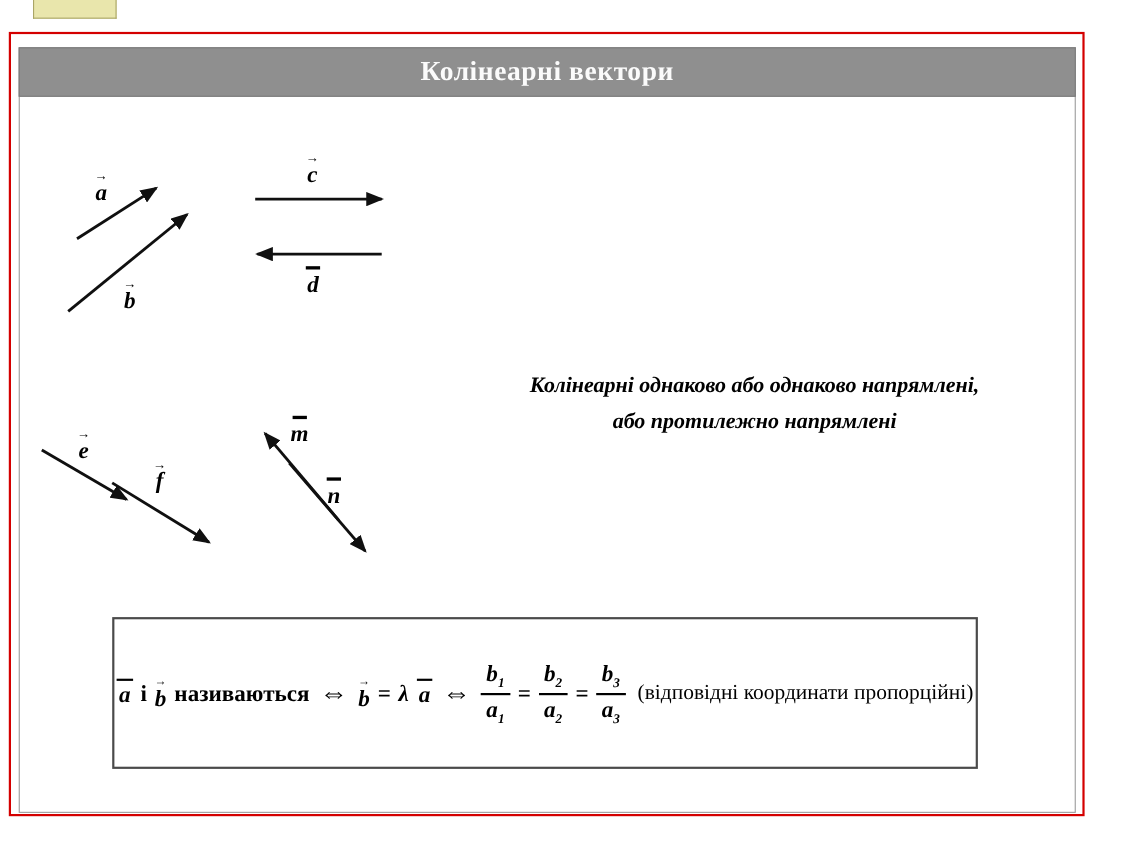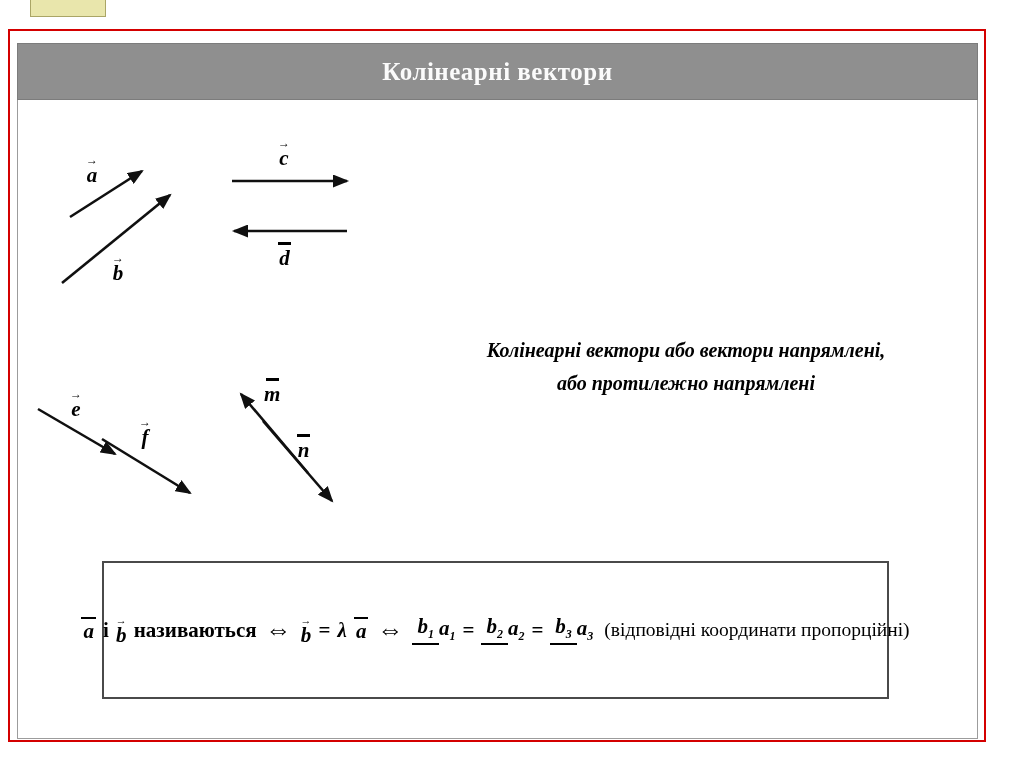--- a/index.html
+++ b/index.html
@@ -13,21 +13,21 @@
   }
   .red-frame{
     position:absolute;left:8px;top:29px;width:978px;height:713px;
     border:2px solid #d40000;box-sizing:border-box;
   }
   .content-box{
     position:absolute;left:17px;top:43px;width:961px;height:696px;
     border:1px solid #9c9c9c;background:#fff;box-sizing:border-box;
   }
   .title-bar{
-    position:absolute;left:17px;top:43px;width:961px;height:57px;box-sizing:border-box;
+    position:absolute;left:17px;top:43px;width:961px;height:45px;box-sizing:border-box;
     background:#8f8f8f;border:1px solid #7c7c7c;
     display:flex;align-items:center;justify-content:center;
   }
   .title-text{font-weight:bold;font-size:25px;color:#fbfbfb;letter-spacing:.5px;}
 
   .diagram-svg{position:absolute;left:20px;top:105px;}
 
   .vlabel{
     position:absolute;display:inline-flex;flex-direction:column;align-items:center;
     font-style:italic;font-weight:bold;font-size:21px;line-height:1;
@@ -57,21 +57,21 @@
     border-top:2.5px solid #000;padding:0 2px 0 2px;line-height:1.15;
   }
   .vec{
     display:inline-flex;flex-direction:column;align-items:center;
     font-style:italic;font-weight:bold;line-height:1;
   }
   .vec .arrowmark{font-style:normal;font-size:11px;line-height:1;margin-bottom:-1px;}
   .iff{font-size:26px;font-weight:normal;padding:0 2px;}
   .eqsign{font-weight:bold;}
   .frac{
-    display:inline-flex;align-items:flex-start;
+    display:inline-flex;flex-direction:column;align-items:center;
     font-style:italic;font-weight:bold;line-height:1.05;
   }
   .frac .num{border-bottom:2px solid #000;padding:0 5px 3px;}
   .frac .den{padding-top:2px;}
   .frac sub, .letters sub{font-size:12px;font-style:italic;}
   .tail{font-weight:normal;font-size:19.5px;margin-left:4px;}
 </style>
 </head>
 <body>
 
@@ -129,21 +129,21 @@
     <span class="mark-bar"></span>
     <span>m</span>
   </span>
   <span class="vlabel" style="left:297px;top:434px">
     <span class="mark-bar"></span>
     <span>n</span>
   </span>
 
 
   <div class="note">
-    <div>Колінеарні вектори або вектори напрямлені,</div>
+    <div>Колінеарні однаково або однаково напрямлені,</div>
     <div>або протилежно напрямлені</div>
   </div>
 
   <div class="formula-box">
     <span class="overbar">a</span>
     <span class="word">і</span>
     <span class="vec">
       <span class="arrowmark">→</span>
       <span>b</span>
     </span>

